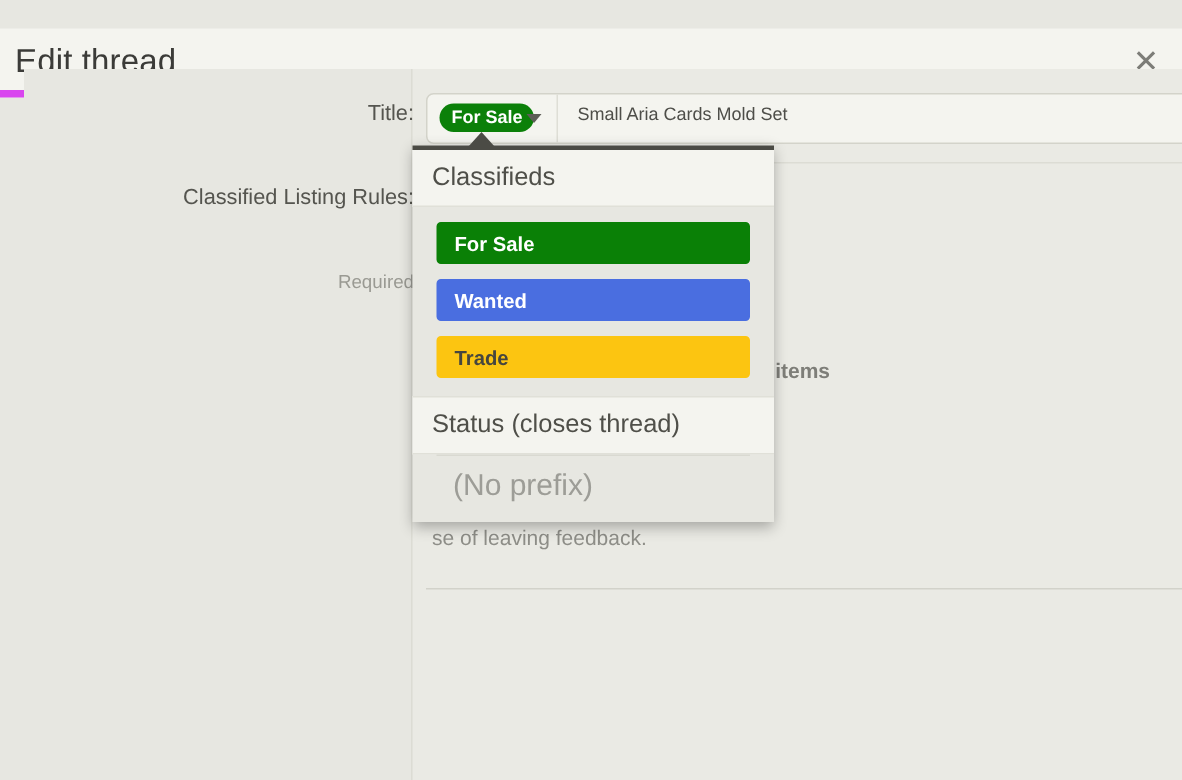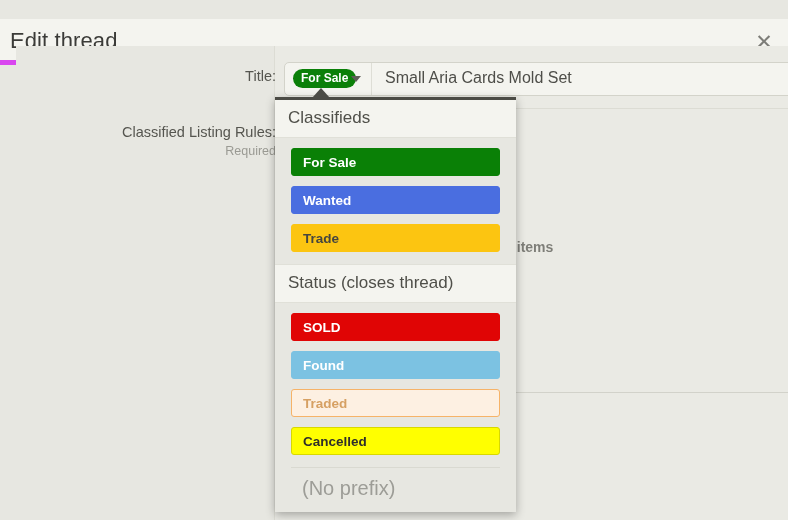--- a/index.html
+++ b/index.html
@@ -96,20 +96,21 @@
     color: #55554f;
     font-size: 14.5px;
   }
   .row-sublabel {
     position: absolute;
     right: 528px;
     width: 220px;
     text-align: right;
     color: #9a9a93;
     font-size: 12.5px;
+    margin-top: 37px;
   }
 
   
   .title-input-wrap {
     position: absolute;
     left: 268px;
     top: 16px;
     width: 517px;
     height: 34px;
     background: #f4f4ef;
@@ -147,21 +148,21 @@
     width: 0; height: 0;
     border-left: 5px solid transparent;
     border-right: 5px solid transparent;
     border-top: 6px solid #5d5d57;
     cursor: pointer;
   }
   .title-text {
     position: absolute;
     left: 100px;
     top: 6px;
-    font-size: 16px;
+    font-size: 12px;
     color: #4e4e49;
     white-space: nowrap;
   }
 
   
   .rules-check {
     position: absolute;
     left: 268px;
     top: 72px;
     width: 16px;
@@ -321,22 +322,16 @@
 
   <div class="menu-caret"></div>
   <div class="prefix-menu" id="prefix-menu">
       <div class="menu-section-head">Classifieds</div>
       <div class="menu-items">
         <div class="menu-item" style="background: rgb(10, 128, 6); color: rgb(255, 255, 255); border: 1px solid rgb(10, 128, 6);">For Sale</div>
         <div class="menu-item" style="background: rgb(74, 110, 224); color: rgb(255, 255, 255); border: 1px solid rgb(74, 110, 224);">Wanted</div>
         <div class="menu-item" style="background: rgb(252, 197, 17); color: rgb(70, 70, 63); border: 1px solid rgb(252, 197, 17);">Trade</div>
       </div>
       <div class="menu-section-head second">Status (closes thread)</div>
-      <div class="menu-items">
-        <div class="menu-item" style="background: rgb(224, 5, 5); color: rgb(255, 255, 255); border: 1px solid rgb(224, 5, 5);">SOLD</div>
-        <div class="menu-item" style="background: rgb(124, 194, 226); color: rgb(255, 255, 255); border: 1px solid rgb(124, 194, 226);">Found</div>
-        <div class="menu-item" style="background: rgb(253, 240, 226); color: rgb(214, 160, 99); border: 1px solid rgb(246, 179, 104);">Traded</div>
-        <div class="menu-item" style="background: rgb(255, 255, 0); color: rgb(47, 47, 43); border: 1px solid rgb(216, 216, 0);">Cancelled</div>
-      </div>
       <div class="menu-noprefix">(No prefix)</div>
     </div>
 
 </div>
 
 </body></html>

